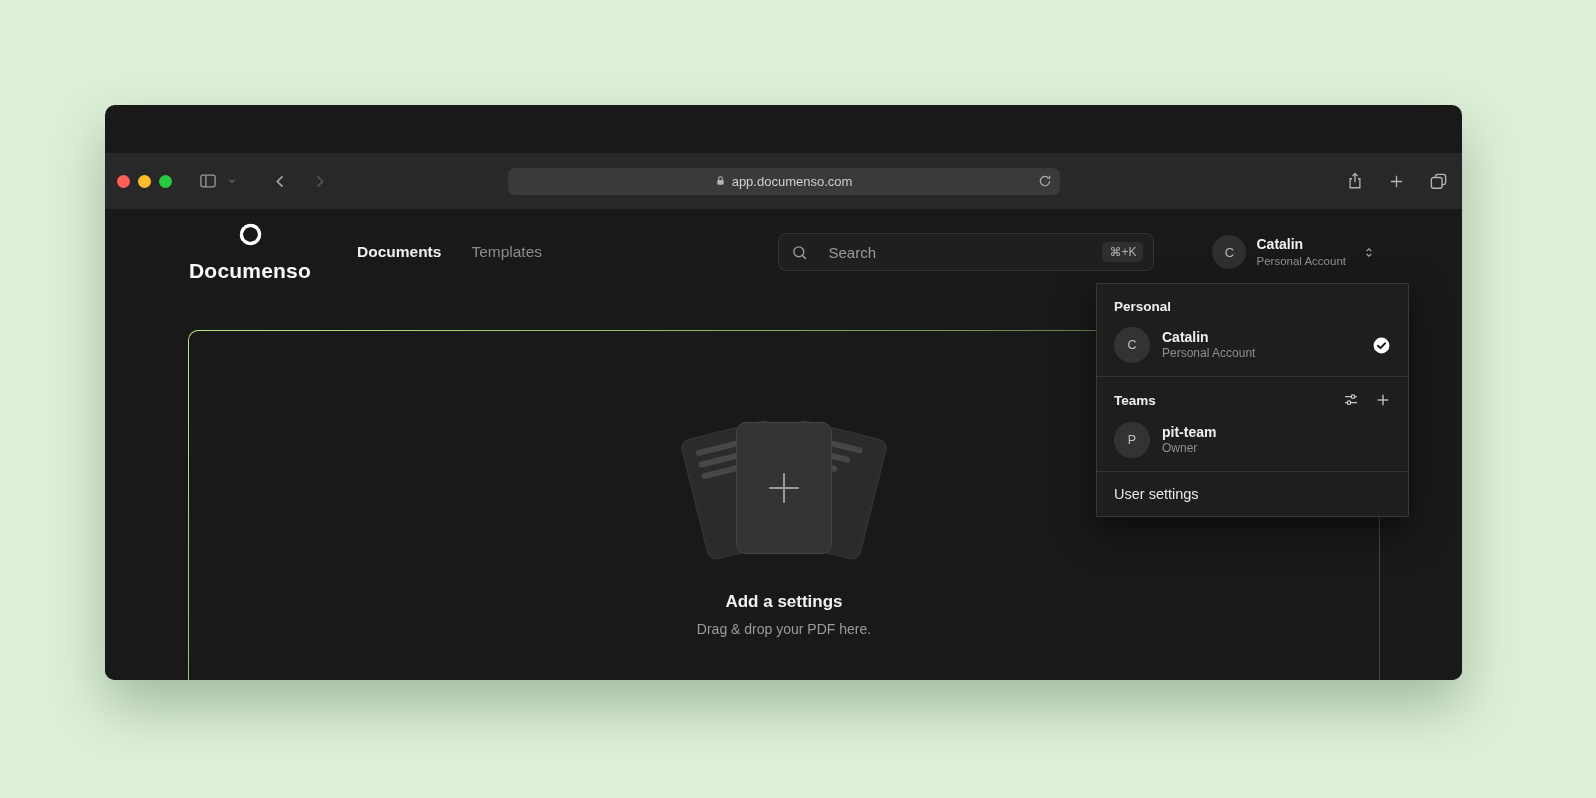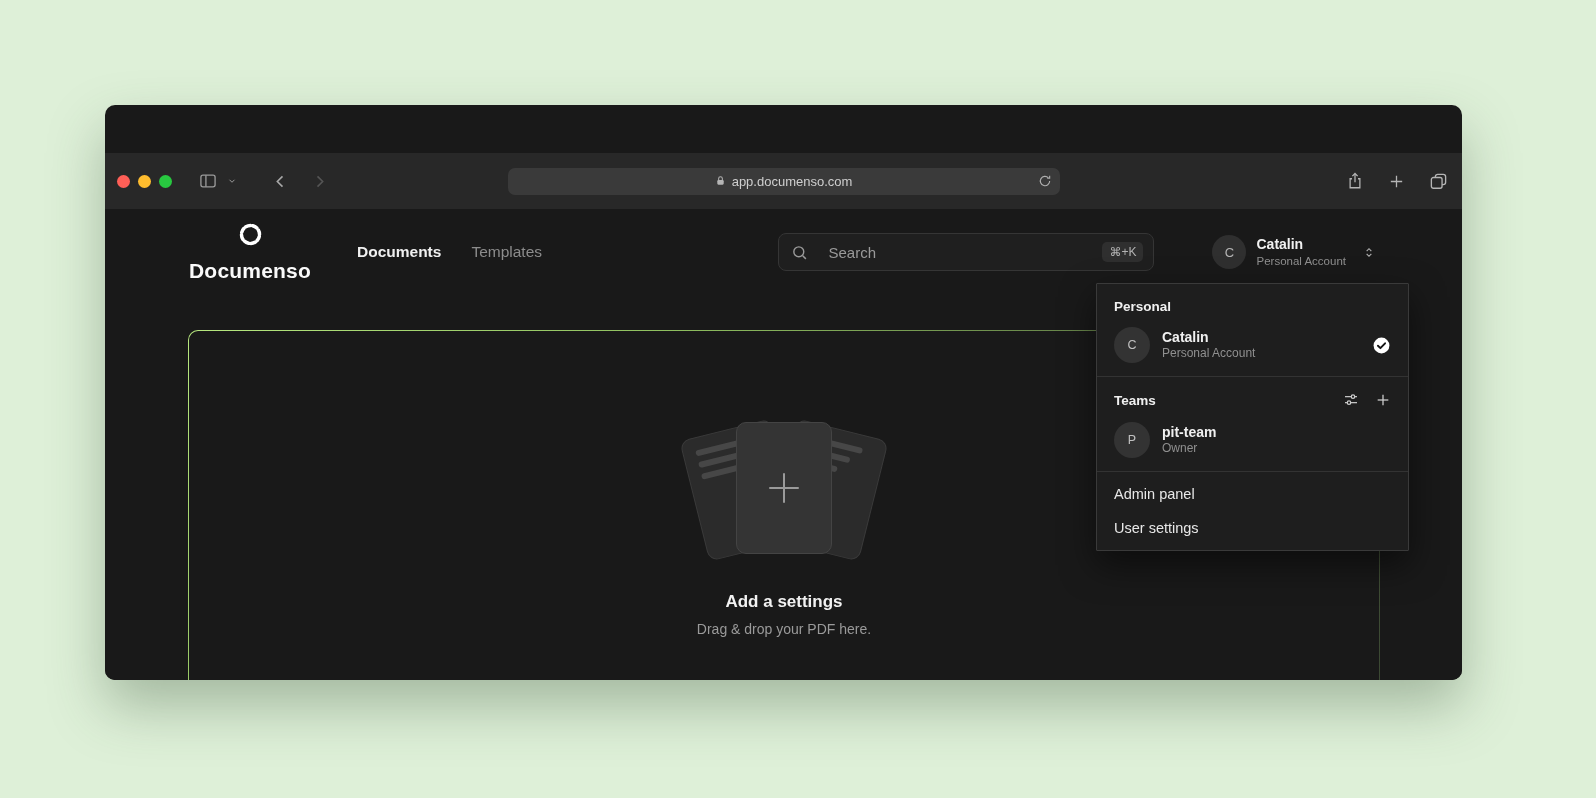--- a/index.html
+++ b/index.html
@@ -341,18 +341,17 @@
       <div class="menu-item">
         <span class="avatar">P</span>
         <span class="mi-text">
           <span class="mi-name">pit-team</span>
           <span class="mi-sub">Owner</span>
         </span>
       </div>
 
       <div class="menu-divider"></div>
 
-      <div class="menu-action">Admin panel</div>
       <div class="menu-action">User settings</div>
     </div>
 
   </div>
 </div>
 
 </body></html>

